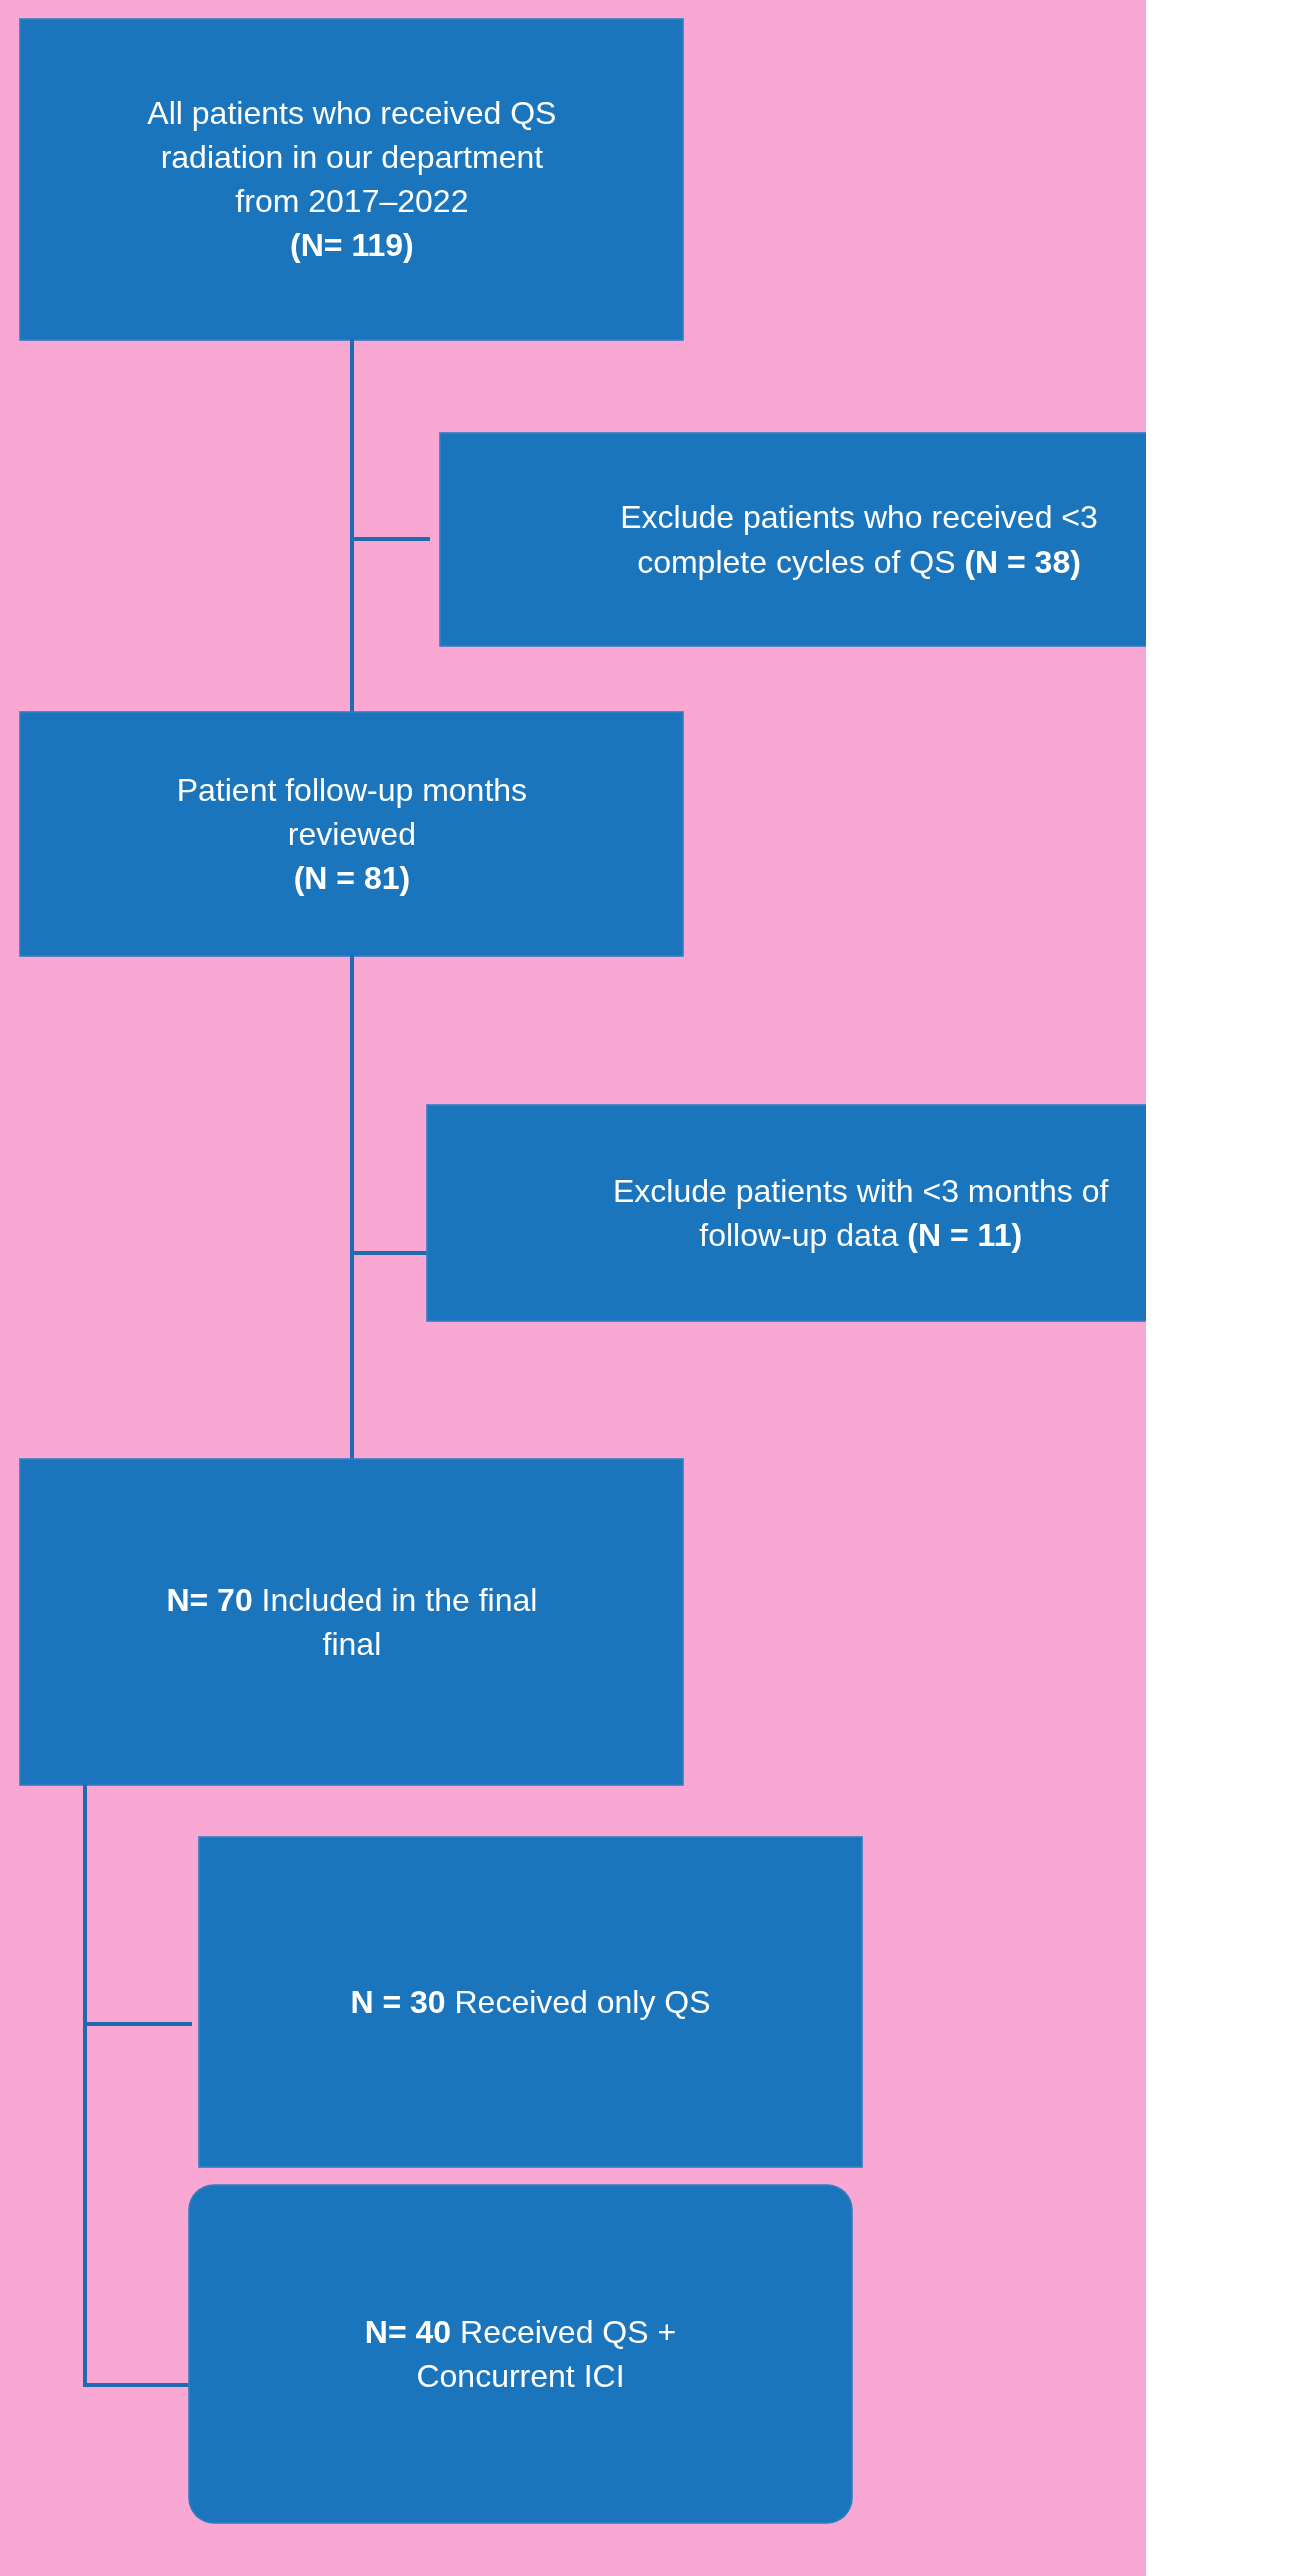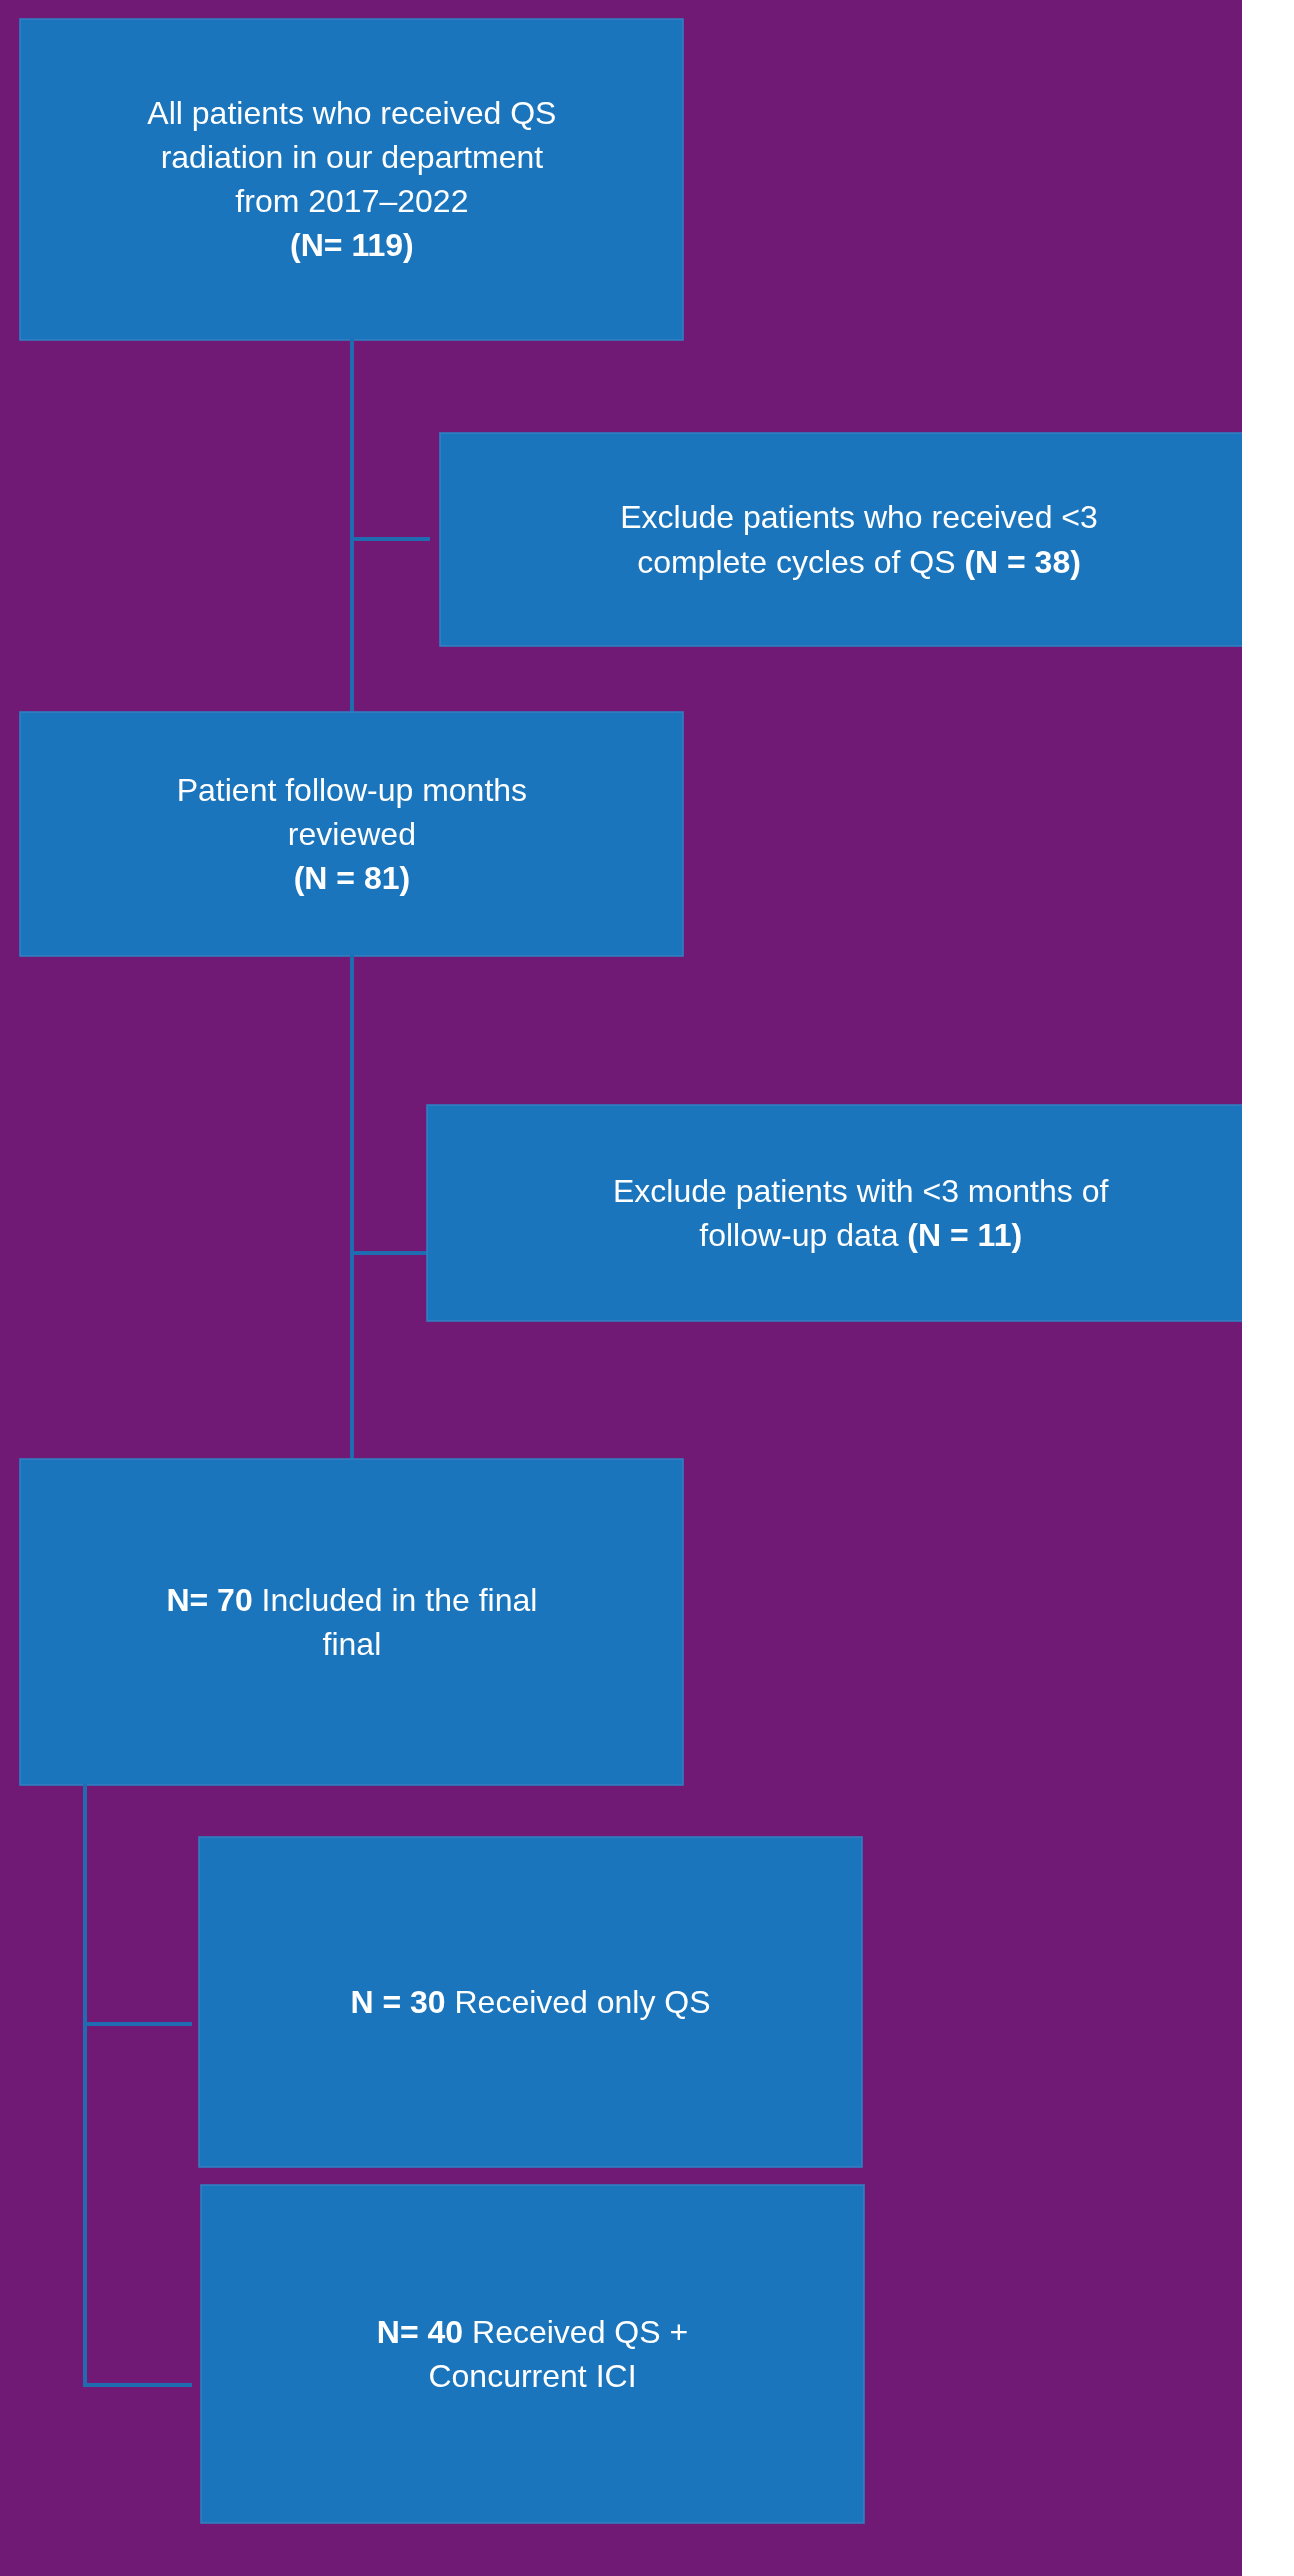--- a/index.html
+++ b/index.html
@@ -5,23 +5,23 @@
   html, body {
     margin: 0;
     padding: 0;
     background: #ffffff;
   }
   body {
     font-family: "Liberation Sans", sans-serif;
   }
   #flowchart {
     position: relative;
-    width: 1242px;
+    width: 1146px;
     height: 2576px;
-    background: #701a75;
+    background: #f9a8d4;
     overflow: hidden;
   }
   .node {
     position: absolute;
     background: #1b75bc;
     box-sizing: border-box;
     display: flex;
     align-items: center;
     justify-content: center;
     text-align: center;
@@ -90,19 +90,19 @@
   <div class="connector v-line" style="left:83px; top:1784px; height:603px;"></div>
 
   <div class="connector h-line" style="left:83px; top:2022px; width:109px;"></div>
 
   <div class="connector h-line" style="left:83px; top:2383px; width:109px;"></div>
 
   <div class="node" style="left:200px; top:1838px; width:661px; height:328px;">
     <span class="txt"><b>N = 30</b><span> Received  only QS</span></span>
   </div>
 
-  <div class="node" style="left:202px; top:2186px; width:661px; height:336px;">
+  <div class="node" style="left:190px; top:2186px; width:661px; height:336px;border-radius:24px;">
     <span class="txt"><b>N= 40</b><span> Received  QS +</span>
 <span>Concurrent ICI</span></span>
   </div>
 
 </div>
 
 
 </body></html>

